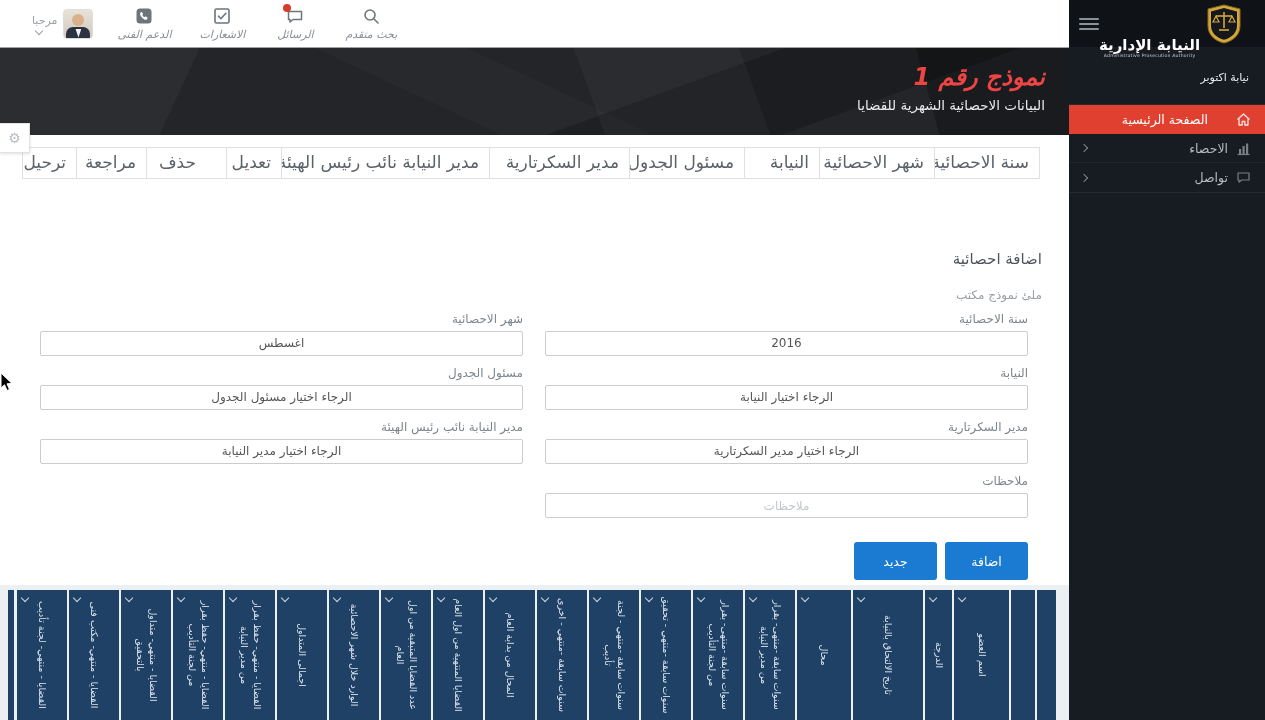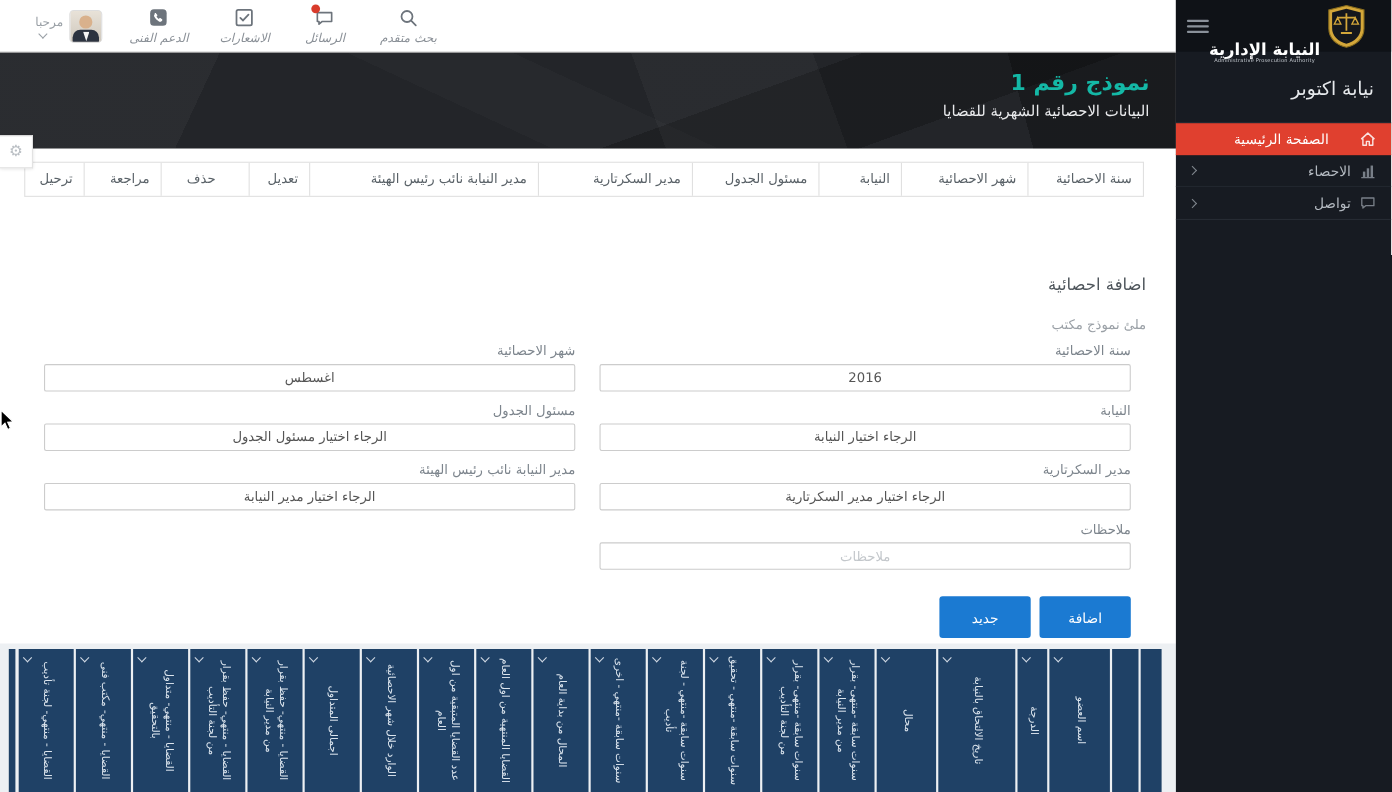--- a/index.html
+++ b/index.html
@@ -10,21 +10,21 @@
   
   .sidebar { position:absolute; top:0; right:0; width:196px; height:720px; background:#171b22; z-index:30; }
   .logo-bar { height:47px; background:#0f1217; display:flex; align-items:center; padding:0 8px 0 10px; }
   .hamburger { width:20px; display:flex; flex-direction:column; gap:3px; cursor:pointer; }
   .hamburger span { display:block; height:2px; background:#8a919a; border-radius:1px; }
   .brand { margin-right:auto; display:flex; align-items:center; gap:6px; }
   .brand-text { text-align:center;margin-top:48px; }
   .brand-title { color:#fff; font-weight:bold; font-size:15px; line-height:1.1; }
   .brand-sub { color:#c9ced4; font-size:4.6px; letter-spacing:.2px; }
   .emblem { width:36px; height:40px; flex:0 0 auto; }
-  .station-title { color:#e6e9ec; font-size:17px; text-align:right; padding:24px 16px 20px; }
+  .station-title { color:#e6e9ec; font-size:11px; text-align:right; padding:24px 16px 20px; }
   .side-menu { border-top:1px solid #262b33; border-bottom:1px solid #262b33; }
   .side-item { display:flex; align-items:center; flex-direction:row-reverse; gap:8px; height:29px;
     padding:0 14px 0 10px; color:#b4bac1; font-size:12.5px; cursor:pointer; border-bottom:1px solid #21262e; }
   .side-item:last-child { border-bottom:none; }
   .side-item.active { background:#e0402f; color:#fff; border-bottom-color:#e0402f;gap:28px; }
   .side-item .mi { width:15px; height:15px; flex:0 0 auto; opacity:.85; }
   .side-item .lbl { flex:1; text-align:right; direction:rtl; }
   .arr { width:6px; height:6px; border-top:1.6px solid #7f868d; border-right:1.6px solid #7f868d;
     transform:rotate(45deg); margin-left:2px; flex:0 0 auto; }
 
@@ -57,33 +57,33 @@
   .banner { position:relative; height:87px; background:#232529; overflow:hidden; }
   .banner .poly { position:absolute; inset:0;
     background:
       linear-gradient(115deg, rgba(255,255,255,0.035) 0 18%, transparent 18%),
       linear-gradient(255deg, rgba(0,0,0,0.28) 0 14%, transparent 14%),
       linear-gradient(70deg, transparent 0 55%, rgba(255,255,255,0.03) 55% 70%, transparent 70%),
       linear-gradient(160deg, transparent 0 60%, rgba(0,0,0,0.22) 60% 78%, transparent 78%),
       linear-gradient(25deg, transparent 0 40%, rgba(255,255,255,0.02) 40% 52%, transparent 52%);
   }
   .banner-inner { position:relative; text-align:right; padding:15px 24px 0; direction:rtl; }
-  .banner-title { color:#14b8a6; font-size:20px; font-weight:bold; }
+  .banner-title { color:#ef4444; font-size:24px; font-weight:bold;font-style:italic; }
   .banner-sub { color:#e9eaec; font-size:13.5px; margin-top:6px; }
 
   
   .gearbox { position:absolute; top:123px; left:0; width:30px; height:30px; background:#fff;
     border:1px solid #e2e2e2; border-left:none; box-shadow:0 1px 3px rgba(0,0,0,.12);
     display:flex; align-items:center; justify-content:center; z-index:20; cursor:pointer; }
   .gearbox .g { color:#b9bec3; font-size:14px; line-height:1; }
 
   
   .records { position:absolute; top:147px; right:29px; width:1018px; display:flex; direction:rtl;
     border:1px solid #e0e0e0; background:#fff; }
-  .rt-cell { height:30px; line-height:29px; font-size:12px; color:#5a6268; text-align:right;
+  .rt-cell { height:30px; line-height:29px; font-size:17px; color:#5a6268; text-align:right;
     padding:0 10px 0 4px; border-left:1px solid #e0e0e0; white-space:nowrap; overflow:hidden; direction:rtl; }
   .rt-cell:last-of-type { border-left:none; }
   .rt-cell:nth-of-type(1){width:105px;} .rt-cell:nth-of-type(2){width:115px;}
   .rt-cell:nth-of-type(3){width:75px;}  .rt-cell:nth-of-type(4){width:115px;}
   .rt-cell:nth-of-type(5){width:140px;} .rt-cell:nth-of-type(6){width:208px;}
   .rt-cell:nth-of-type(7){width:55px;margin-left:20px;}  .rt-cell:nth-of-type(8){width:60px;}
   .rt-cell:nth-of-type(9){width:70px;}  .rt-cell:nth-of-type(10){width:55px; flex:1;}
 
   
   .form-area { position:absolute; top:250px; right:41px; width:988px; direction:rtl; }

